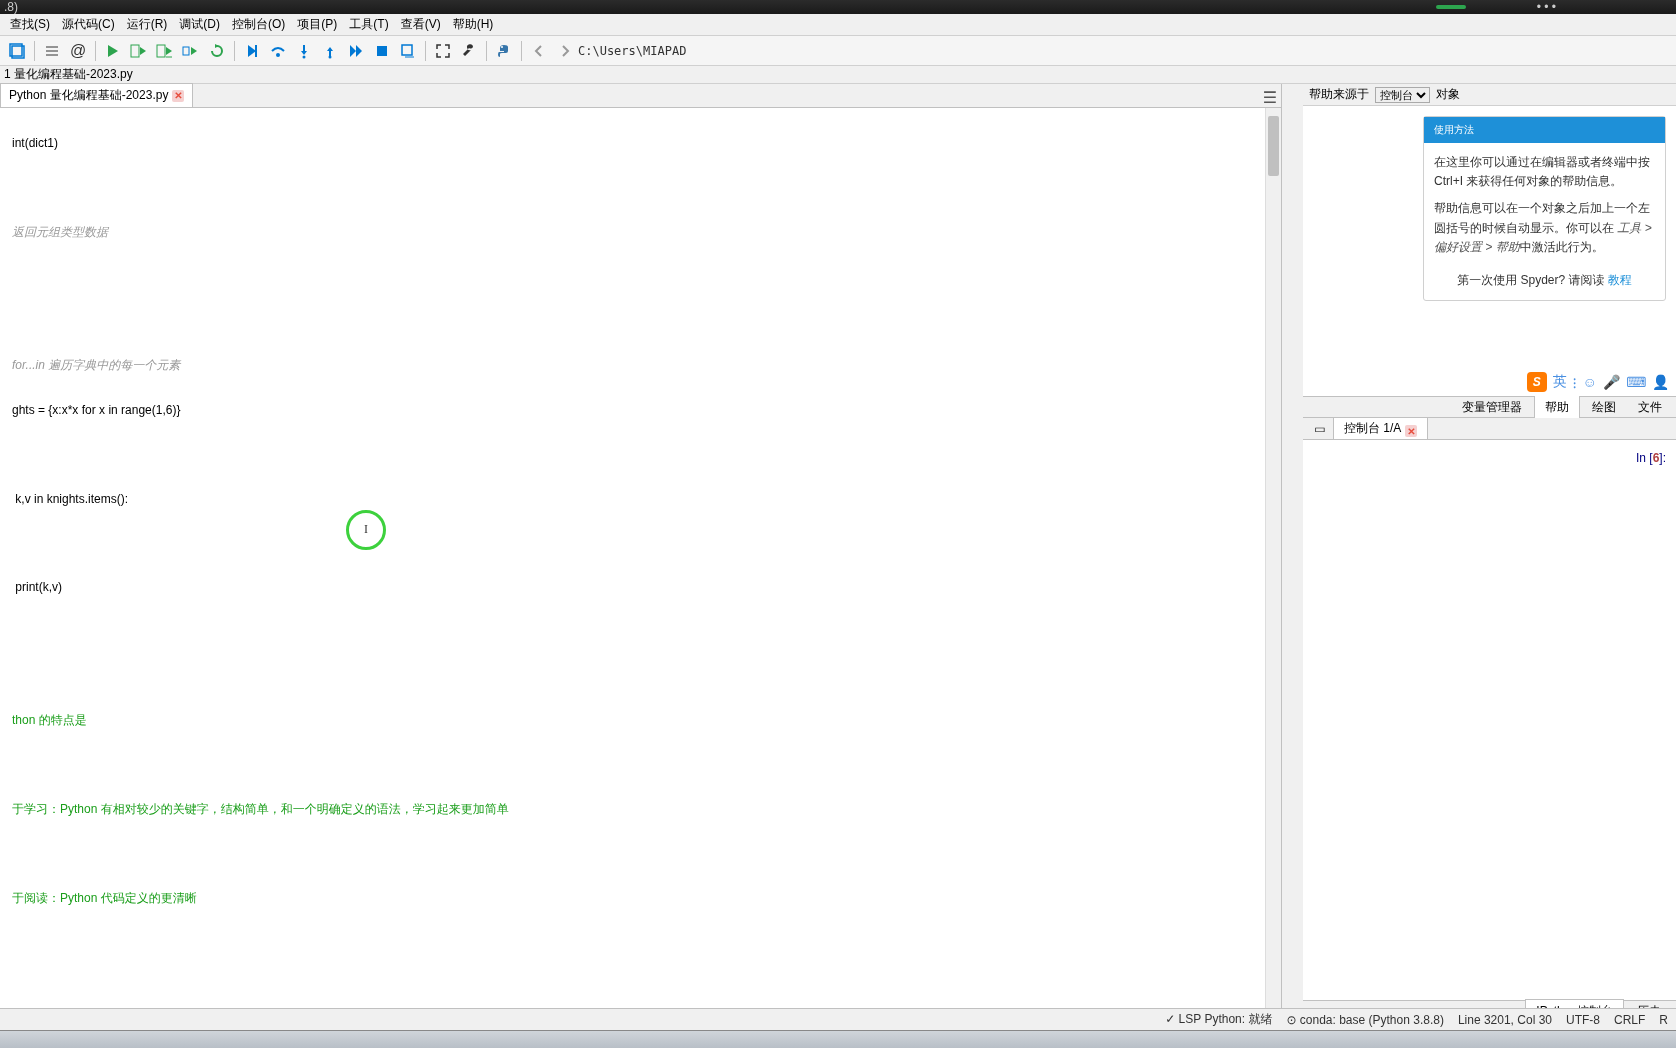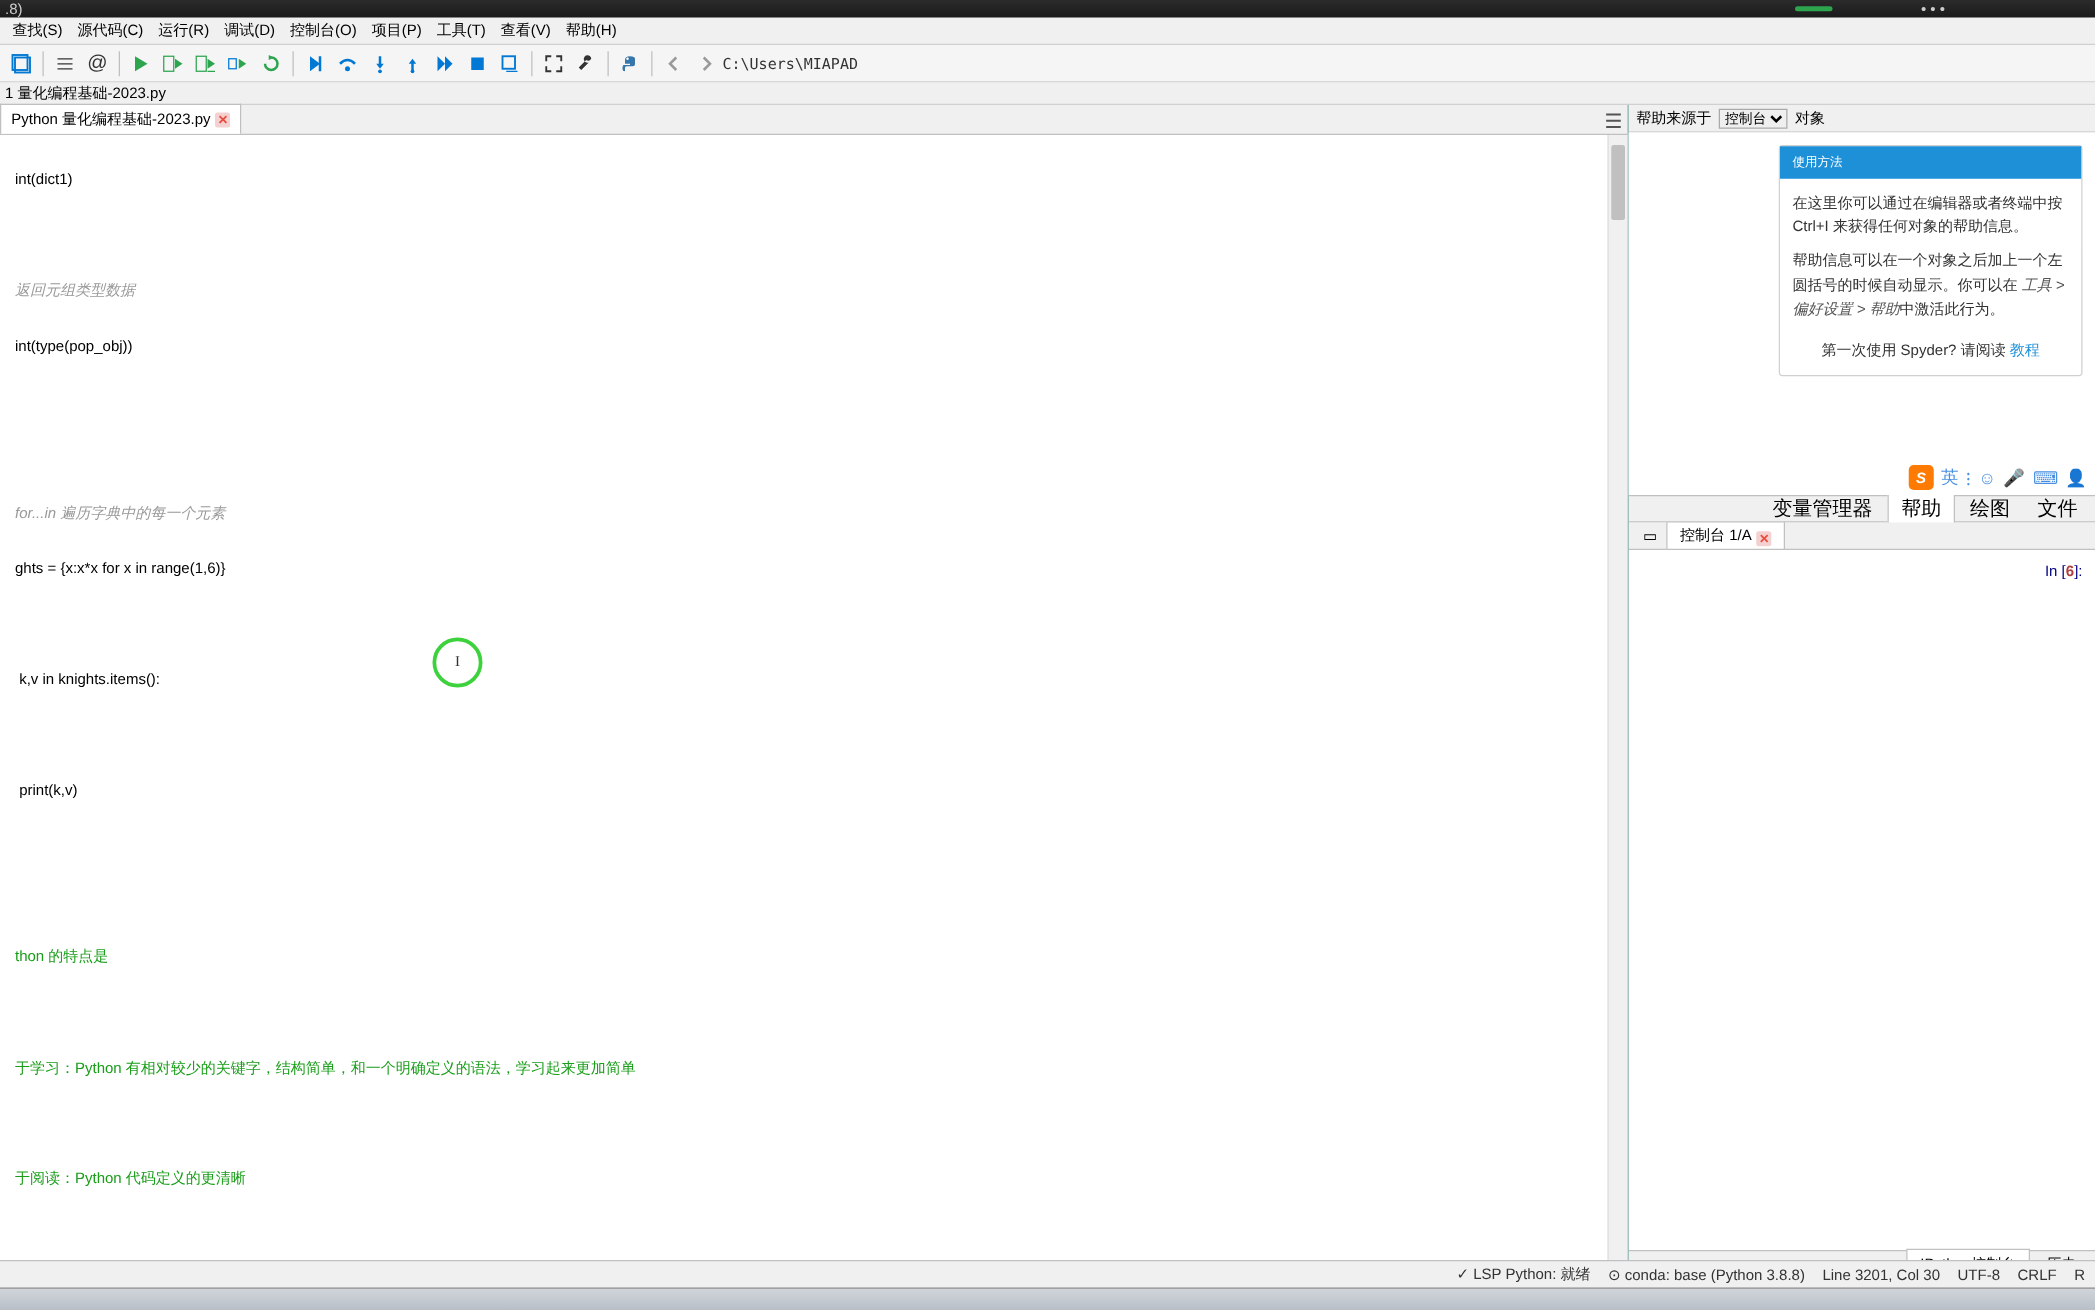--- a/index.html
+++ b/index.html
@@ -19,31 +19,31 @@
 .tab-bar { height: 24px; background: #f0f0f0; display: flex; align-items: flex-end; border-bottom: 1px solid #c0c0c0; }
 .tab { background: white; border: 1px solid #c0c0c0; border-bottom: none; padding: 3px 8px; display: flex; align-items: center; gap: 4px; font-size: 11px; }
 .tab-close { color: #e74c3c; font-weight: bold; cursor: pointer; background:#f5d0d0; border-radius:2px; width:12px; height:12px; display:inline-flex; align-items:center; justify-content:center; font-size:10px; }
 .ham { margin-left:auto; margin-right:4px; cursor:pointer; font-size:16px; color:#555; }
 .editor { flex: 1; background: white; font-family: Consolas, "Courier New", monospace; font-size: 14px; padding: 4px 0 4px 4px; overflow: hidden; position: relative; white-space: pre; line-height: 1.6; }
 .editor .line { padding: 0 8px; min-height: 22px; }
 .c-fn { color: #000; }
 .c-com { color: #999; font-style: italic; }
 .c-green { color: #1a9e1a; }
 .cursor-ring { position: absolute; width: 40px; height: 40px; border: 3px solid #3dd13d; border-radius: 50%; left: 346px; top: 402px; pointer-events: none; display:flex; align-items:center; justify-content:center; color:#333; font-family: serif; }
-.right-pane { width: 373px; display: flex; flex-direction: column; background: #f0f0f0; }
+.right-pane { width: 373px; display: flex; flex-direction: column; background: #f0f0f0; margin-left: 21px; }
 .help-head { height: 22px; display: flex; align-items: center; padding: 0 6px; gap: 6px; font-size: 11px; border-bottom: 1px solid #d0d0d0; }
 .help-head select { font-size:11px; border:1px solid #aaa; }
 .help-body { flex: 0 0 290px; background: white; padding: 10px; overflow: hidden; position: relative; }
 .help-card { border: 1px solid #d0d0d0; border-radius: 3px; margin-left: 110px; }
 .help-card-h { background: #1e90d8; color: white; padding: 6px 10px; font-size: 10px; }
 .help-card-b { padding: 10px; font-size: 12px; color: #333; line-height: 1.6; }
 .help-card-b em { font-style: italic; color: #555; }
 .help-link { color: #1e90d8; cursor: pointer; }
 .help-tabs { height: 22px; display: flex; align-items: center; justify-content: flex-end; padding: 0 4px; gap: 2px; border-top: 1px solid #c0c0c0; border-bottom: 1px solid #c0c0c0; background: #f0f0f0; }
-.help-tabs span { padding: 3px 10px; cursor: pointer; font-size: 16px; }
+.help-tabs span { padding: 3px 10px; cursor: pointer; font-size: 12px; }
 .help-tabs span.act { background: white; border: 1px solid #c0c0c0; border-bottom-color: white; }
 .console-tabs { height: 22px; display: flex; align-items: center; padding: 0 4px; border-bottom: 1px solid #c0c0c0; background:#f0f0f0; }
 .console-tabs .ctab { background: white; border: 1px solid #c0c0c0; padding: 2px 10px; font-size: 11px; display: flex; align-items: flex-end; gap: 4px; }
 .console { flex: 1; background: white; padding: 10px; font-family: Consolas, monospace; font-size: 13px; text-align: right; }
 .console .prompt { color: #000080; }
 .console .num { color: #b04040; font-weight: bold; }
 .console-foot { height: 22px; display: flex; align-items: center; justify-content: flex-end; background: #f0f0f0; border-top: 1px solid #c0c0c0; padding: 0 4px; gap: 2px; }
 .console-foot span { padding: 3px 10px; font-size: 12px; border: 1px solid transparent; }
 .console-foot span.act { background: white; border: 1px solid #c0c0c0; }
 .sogou { position:absolute; right: 6px; bottom: 4px; display:flex; align-items:center; gap:6px; }
@@ -210,21 +210,20 @@
       <div class="tab">
         <span>Python 量化编程基础-2023.py</span>
         <span class="tab-close">✕</span>
       </div>
       <span class="ham">☰</span>
     </div>
     <div class="editor">
 <div class="line"><span class="c-fn">int(dict1)</span></div>
 <div class="line"></div>
 <div class="line"><span class="c-com">返回元组类型数据</span></div>
-<div class="line"><span class="c-fn">int(type(pop_obj))</span></div>
 <div class="line"></div>
 <div class="line"></div>
 <div class="line"><span class="c-com">for...in 遍历字典中的每一个元素</span></div>
 <div class="line"><span class="c-fn">ghts = {x:x*x for x in range(1,6)}</span></div>
 <div class="line"></div>
 <div class="line"><span class="c-fn"> k,v in knights.items():</span></div>
 <div class="line"></div>
 <div class="line"> <span class="c-fn">print(k,v)</span></div>
 <div class="line"></div>
 <div class="line"></div>

